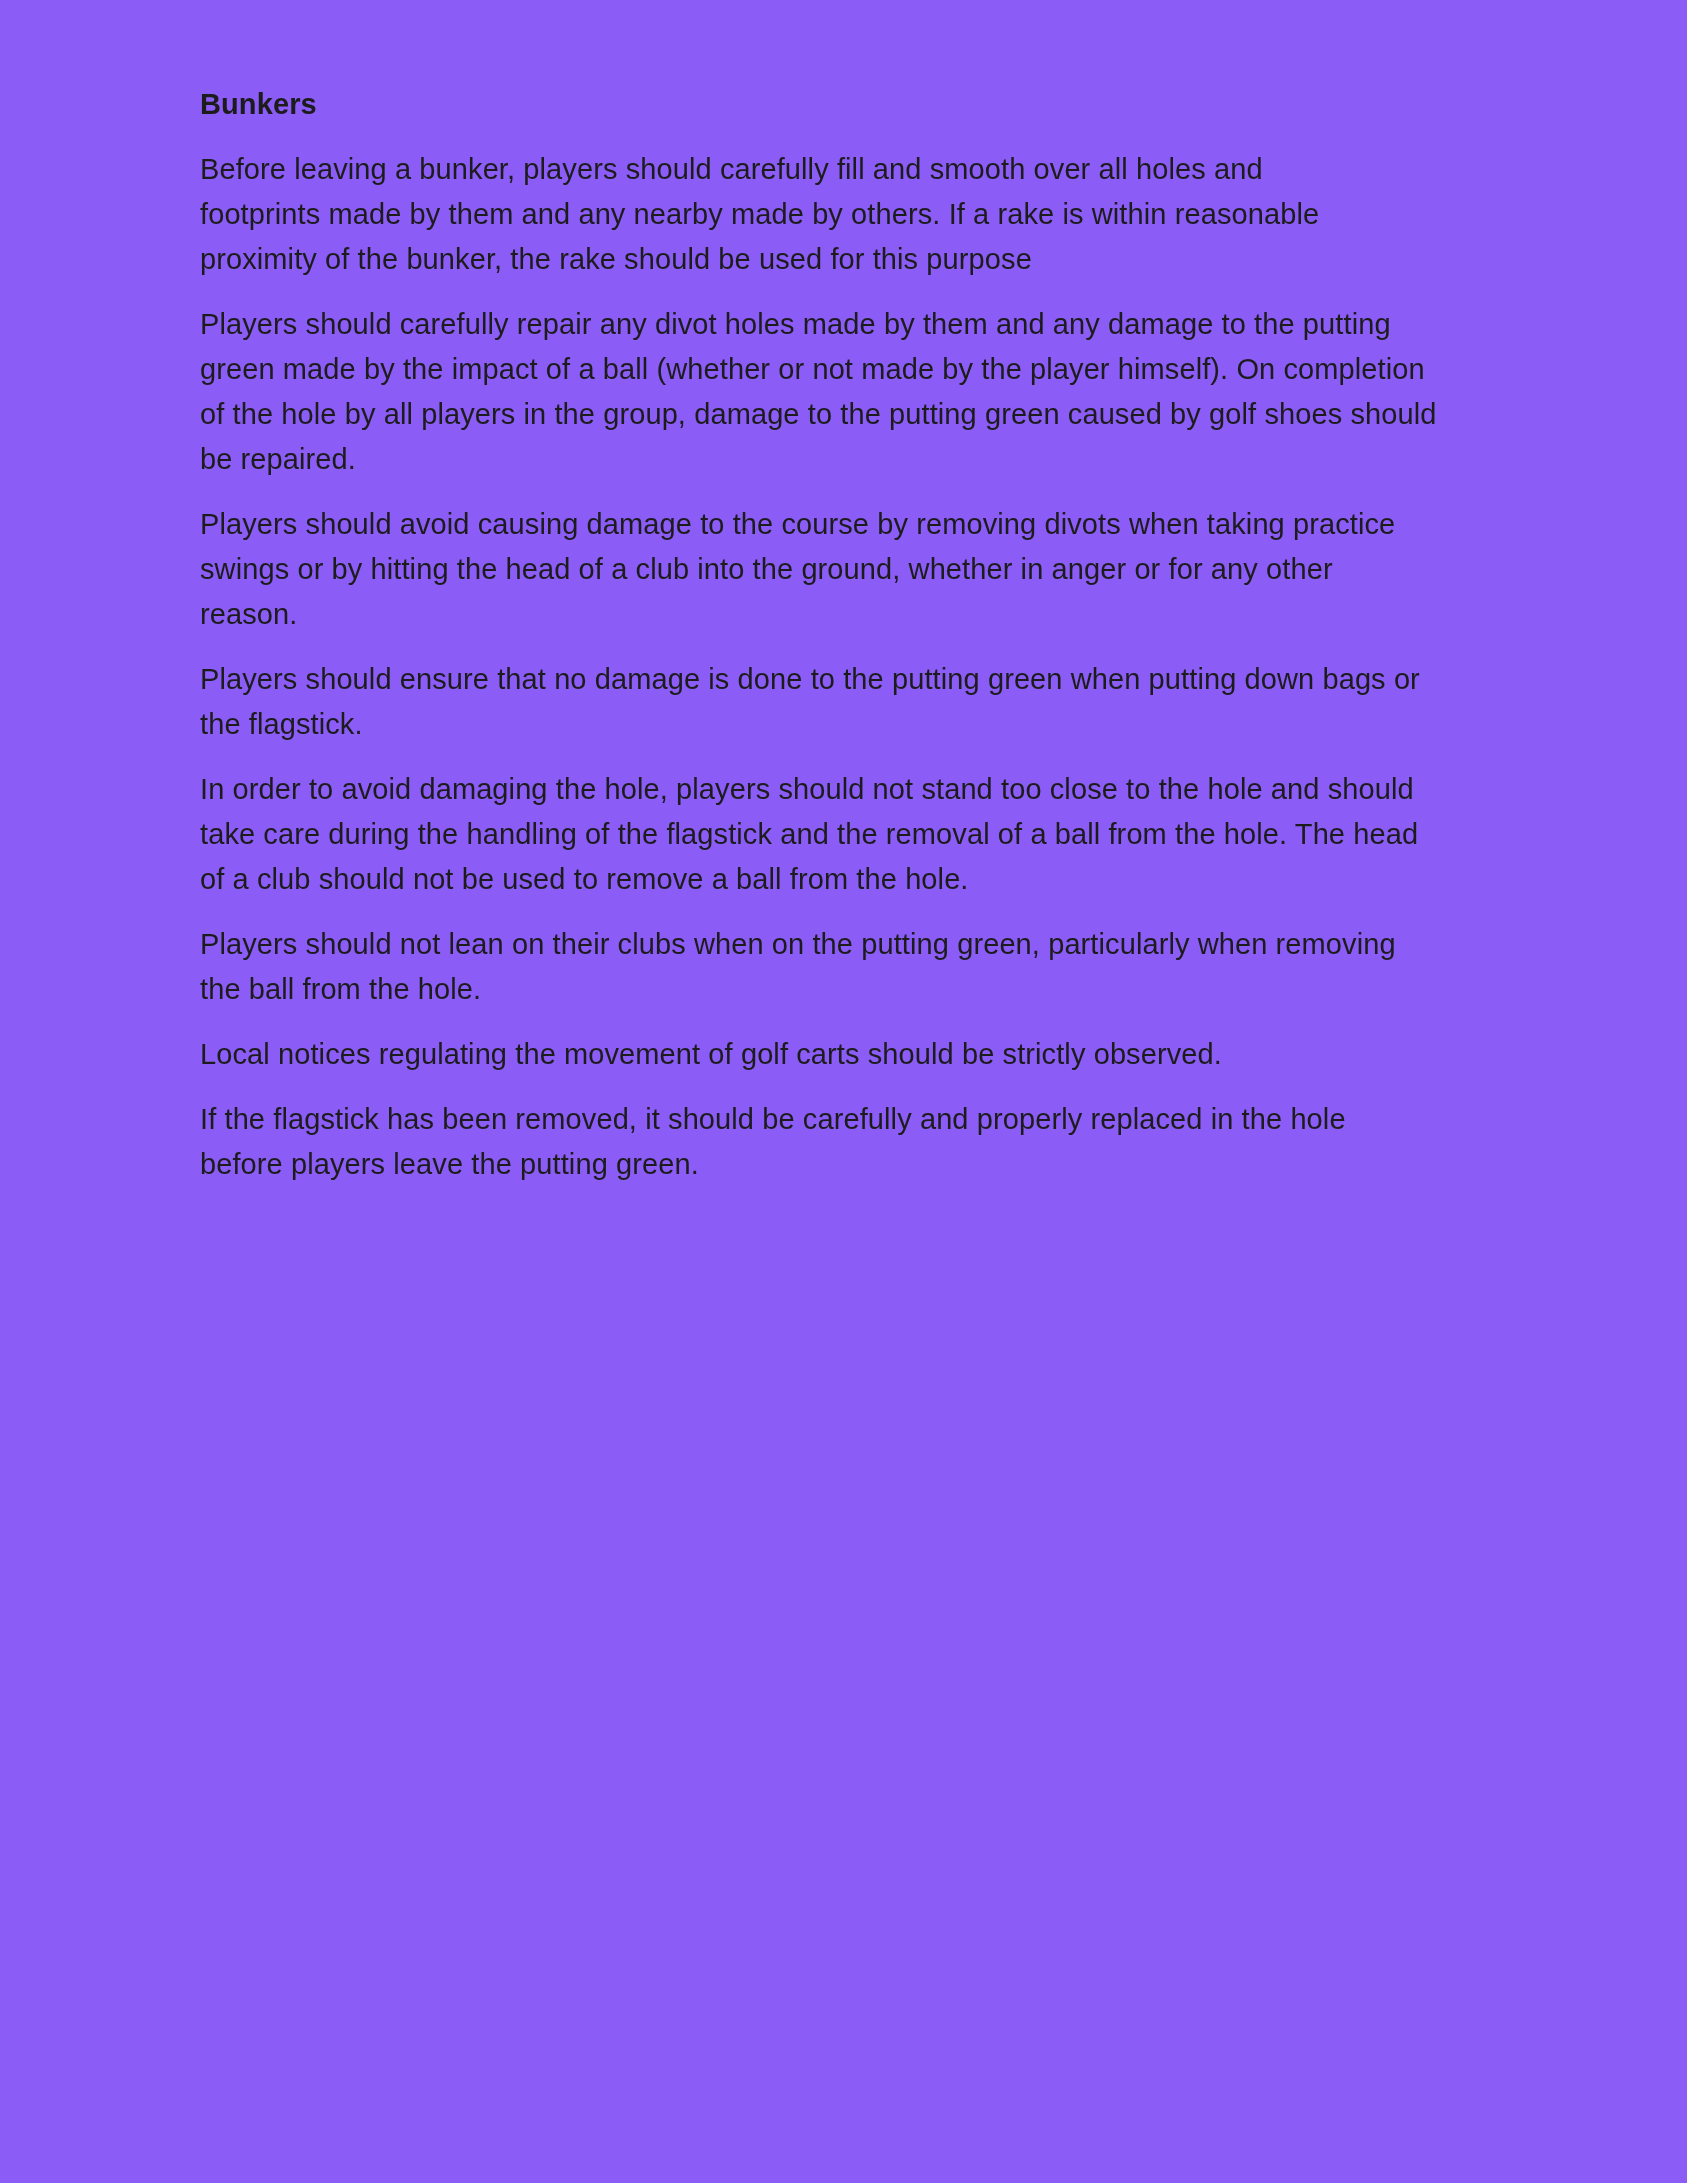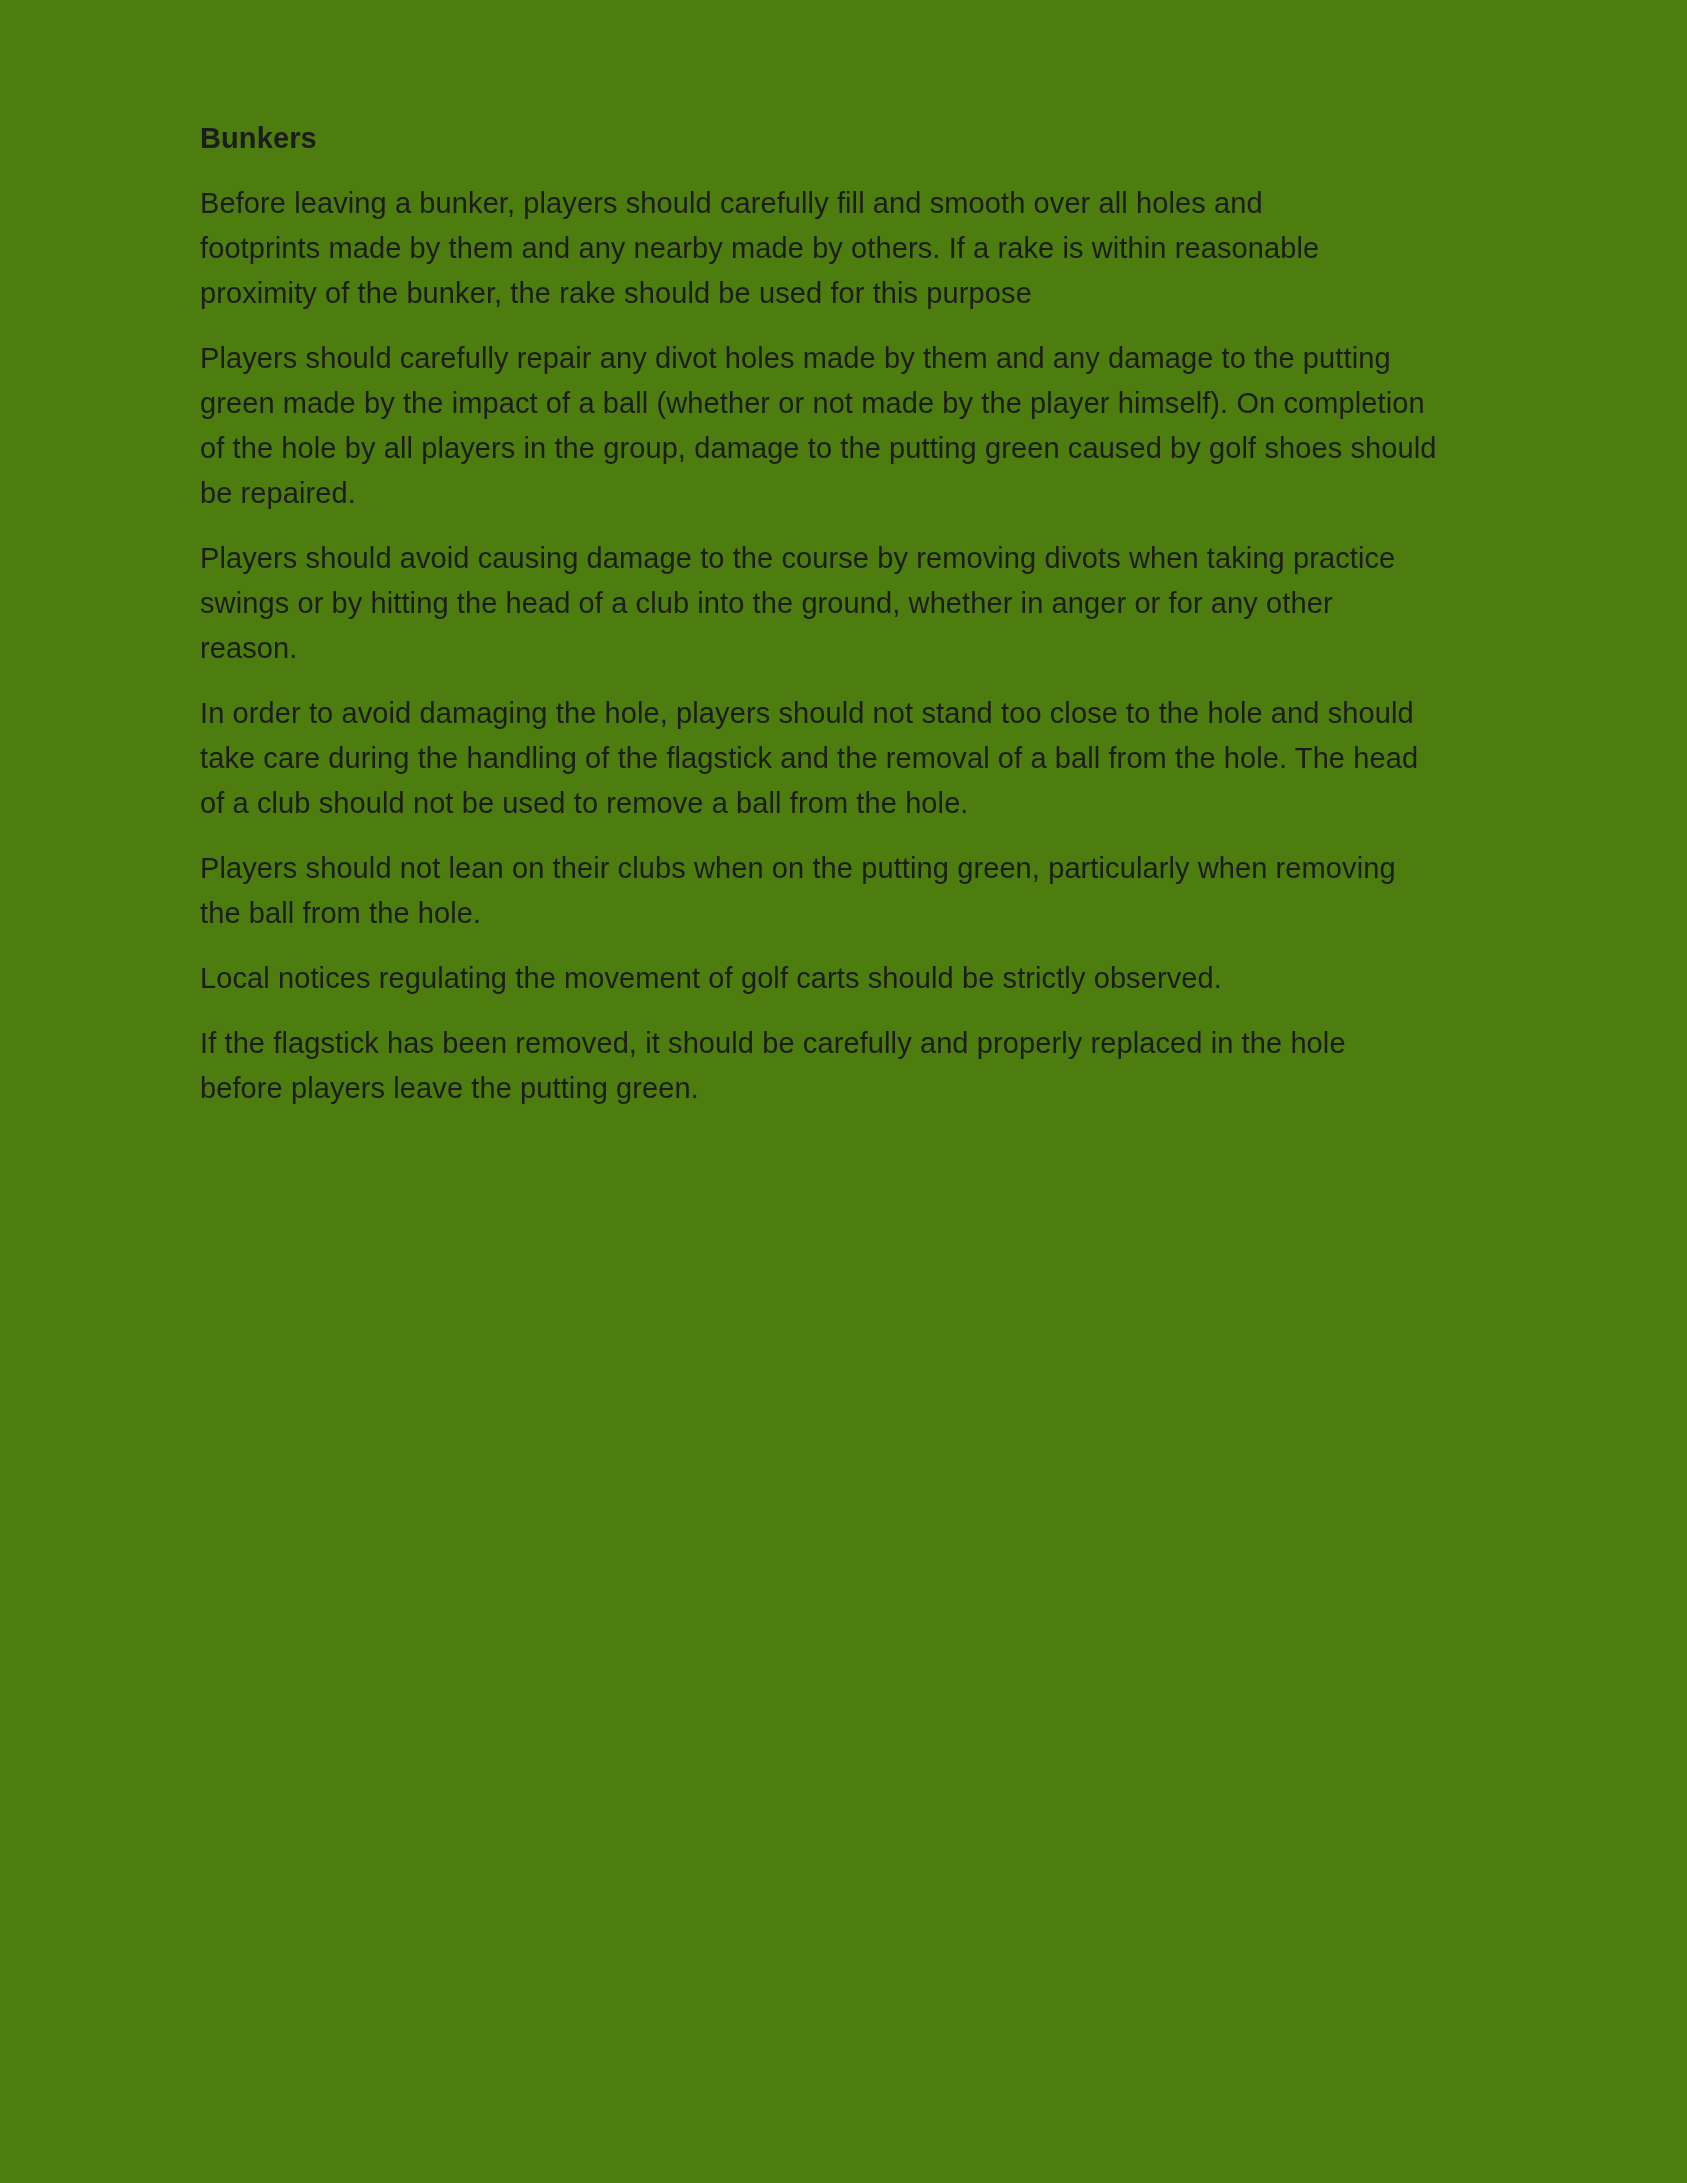--- a/index.html
+++ b/index.html
@@ -4,23 +4,23 @@
 <style>
   html, body {
     margin: 0;
     padding: 0;
     background: #ffffff;
   }
   .page {
     position: relative;
     width: 1687px;
     height: 2183px;
-    background: #4d7c0f;
+    background: #8b5cf6;
     box-sizing: border-box;
-    padding: 116px 194px 0 200px;
+    padding: 82px 194px 0 200px;
     font-family: "Liberation Sans", sans-serif;
     font-size: 29px;
     line-height: 45px;
     color: #1c1c1c;
     letter-spacing: 0.1px;
   }
   .doc-heading {
     font-weight: 700;
     font-size: 29px;
     margin: 0 0 20px 0;
@@ -39,20 +39,22 @@
   <div class="doc-para">Before leaving a bunker, players should carefully fill and smooth over all holes and
 footprints made by them and any nearby made by others. If a rake is within reasonable
 proximity of the bunker, the rake should be used for this purpose</div>
   <div class="doc-para">Players should carefully repair any divot holes made by them and any damage to the putting
 green made by the impact of a ball (whether or not made by the player himself). On completion
 of the hole by all players in the group, damage to the putting green caused by golf shoes should
 be repaired.</div>
   <div class="doc-para">Players should avoid causing damage to the course by removing divots when taking practice
 swings or by hitting the head of a club into the ground, whether in anger or for any other
 reason.</div>
+  <div class="doc-para">Players should ensure that no damage is done to the putting green when putting down bags or
+the flagstick.</div>
   <div class="doc-para">In order to avoid damaging the hole, players should not stand too close to the hole and should
 take care during the handling of the flagstick and the removal of a ball from the hole. The head
 of a club should not be used to remove a ball from the hole.</div>
   <div class="doc-para">Players should not lean on their clubs when on the putting green, particularly when removing
 the ball from the hole.</div>
   <div class="doc-para">Local notices regulating the movement of golf carts should be strictly observed.</div>
   <div class="doc-para">If the flagstick has been removed, it should be carefully and properly replaced in the hole
 before players leave the putting green.</div>
 </div>
 

